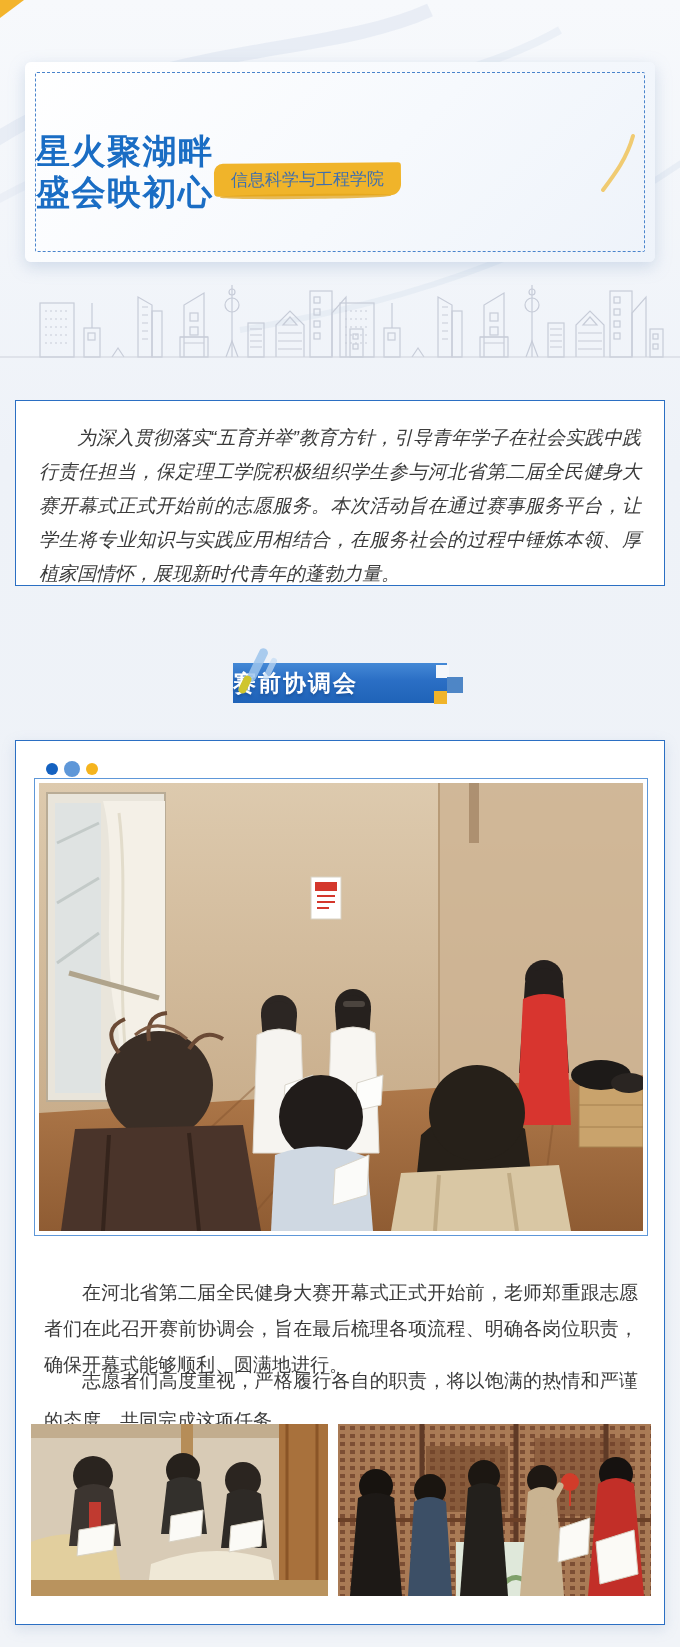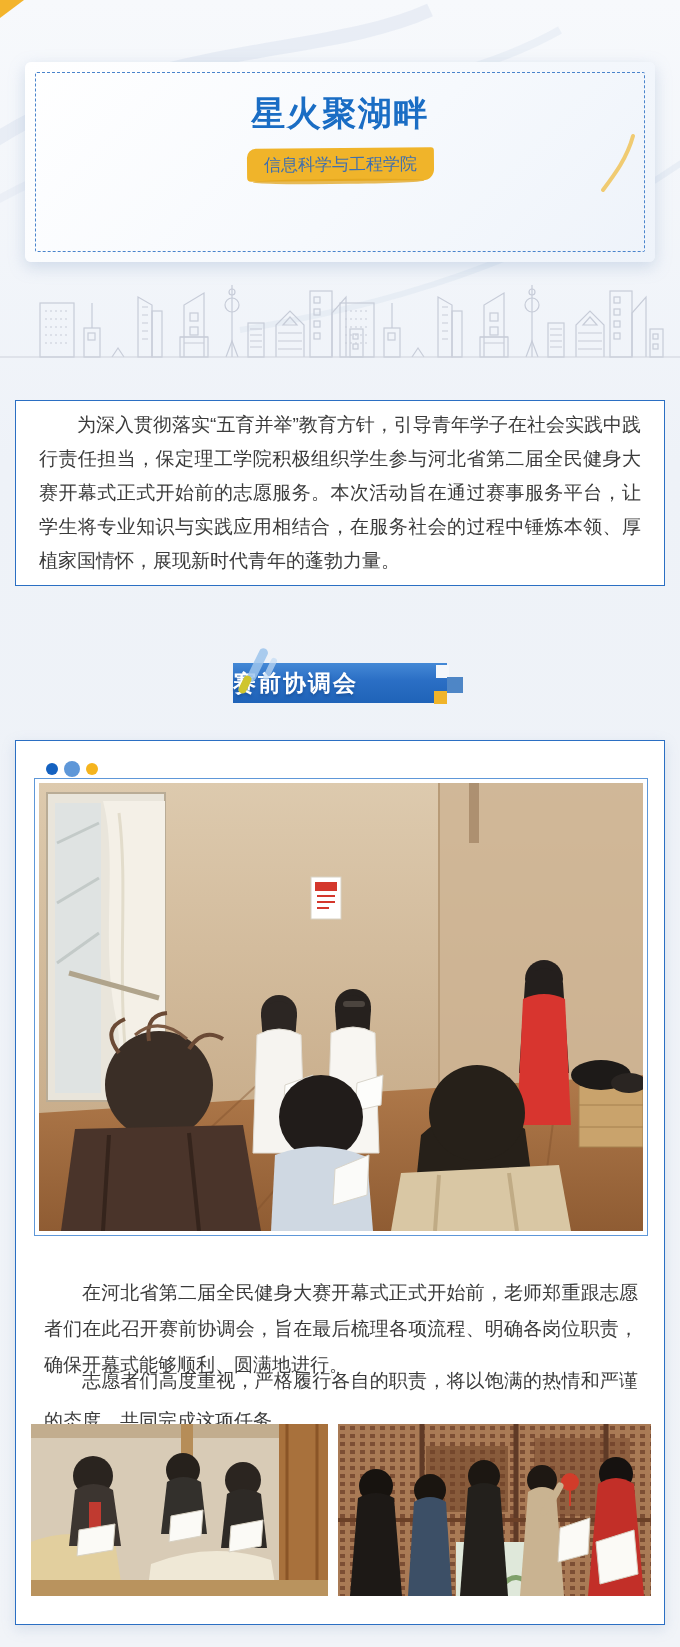--- a/index.html
+++ b/index.html
@@ -15,42 +15,42 @@
     border-top:18px solid #f3b42c; border-right:24px solid transparent;
   }
   
   .header-card{
     position:absolute; left:25px; top:62px; width:630px; height:200px; z-index:2;
     background:linear-gradient(135deg,#ffffff 0%,#f6f9fd 55%,#eef3fa 100%);
     border-radius:6px; box-shadow:0 5px 16px rgba(140,165,200,.35);
   }
   .header-dashed{
     position:absolute; inset:10px; border:1px dashed #4a84cc; border-radius:2px;
-    display:flex; flex-direction:column; align-items:center; padding-top:20px;
+    display:flex; align-items:center; padding-top:20px;
   }
   .main-title{
     text-align:center; color:#1a6dc4; font-weight:700; font-size:34px;
     line-height:41px; letter-spacing:1.5px;
   }
   .dept-badge{
     position:relative; margin-top:14px; padding:5px 17px;
     background:#f0b42a; color:#3f6fae; font-size:17px; font-weight:500;
     border-radius:9px 3px 11px 4px; transform:rotate(-.5deg);
   }
   .dept-badge::after{
     content:""; position:absolute; left:6px; right:10px; bottom:-3px; height:5px;
     background:#e2a41c; border-radius:50% 40% 60% 50%; opacity:.75;
   }
   .header-swoosh{ position:absolute; right:18px; top:70px; }
   
   .skyline{ position:absolute; left:0; top:283px; width:680px; height:84px; z-index:1; }
   
   .intro-box{
     position:absolute; left:15px; top:400px; width:650px; height:186px; z-index:2;
-    background:#ffffff; border:1px solid #2b6fc3; padding:7px 23px; overflow:hidden;
+    background:#ffffff; border:1px solid #2b6fc3; padding:20px 23px; overflow:hidden;font-style:italic;
   }
   .body-text{
     font-size:19px; line-height:34px; color:#3b3b3b;
     text-align:justify; text-indent:2em;
   }
   
   .banner-wrap{ position:absolute; left:50%; top:663px; transform:translateX(-50%); z-index:2; }
   .banner{
     position:relative; width:214px; height:40px;
     background:linear-gradient(180deg,#4489d6 0%,#2a6ec4 45%,#1f63b8 100%);
@@ -101,20 +101,21 @@
 
   <div class="corner-tri"></div>
 
   <div class="header-card">
     <svg class="header-swoosh" width="40" height="60" viewBox="0 0 40 60">
       <path d="M6,58 C18,42 30,26 36,4" fill="none" stroke="#f0c050" stroke-width="4" stroke-linecap="round" opacity=".8"></path>
     </svg>
     <div class="header-dashed">
       <div class="main-title">
         <div>星火聚湖畔</div>
+        <div>盛会映初心</div>
       </div>
       <div class="dept-badge">信息科学与工程学院</div>
     </div>
   </div>
 
   <svg class="skyline" viewBox="0 0 680 84">
     <g id="cityblock" fill="none" stroke="#c7ccd8" stroke-width="1.2">
       <rect x="40" y="20" width="34" height="54"></rect>
       <path d="M45,28 h24 M45,36 h24 M45,44 h24 M45,52 h24 M45,60 h24" stroke-dasharray="2,3"></path>
       <line x1="92" y1="20" x2="92" y2="45"></line>

